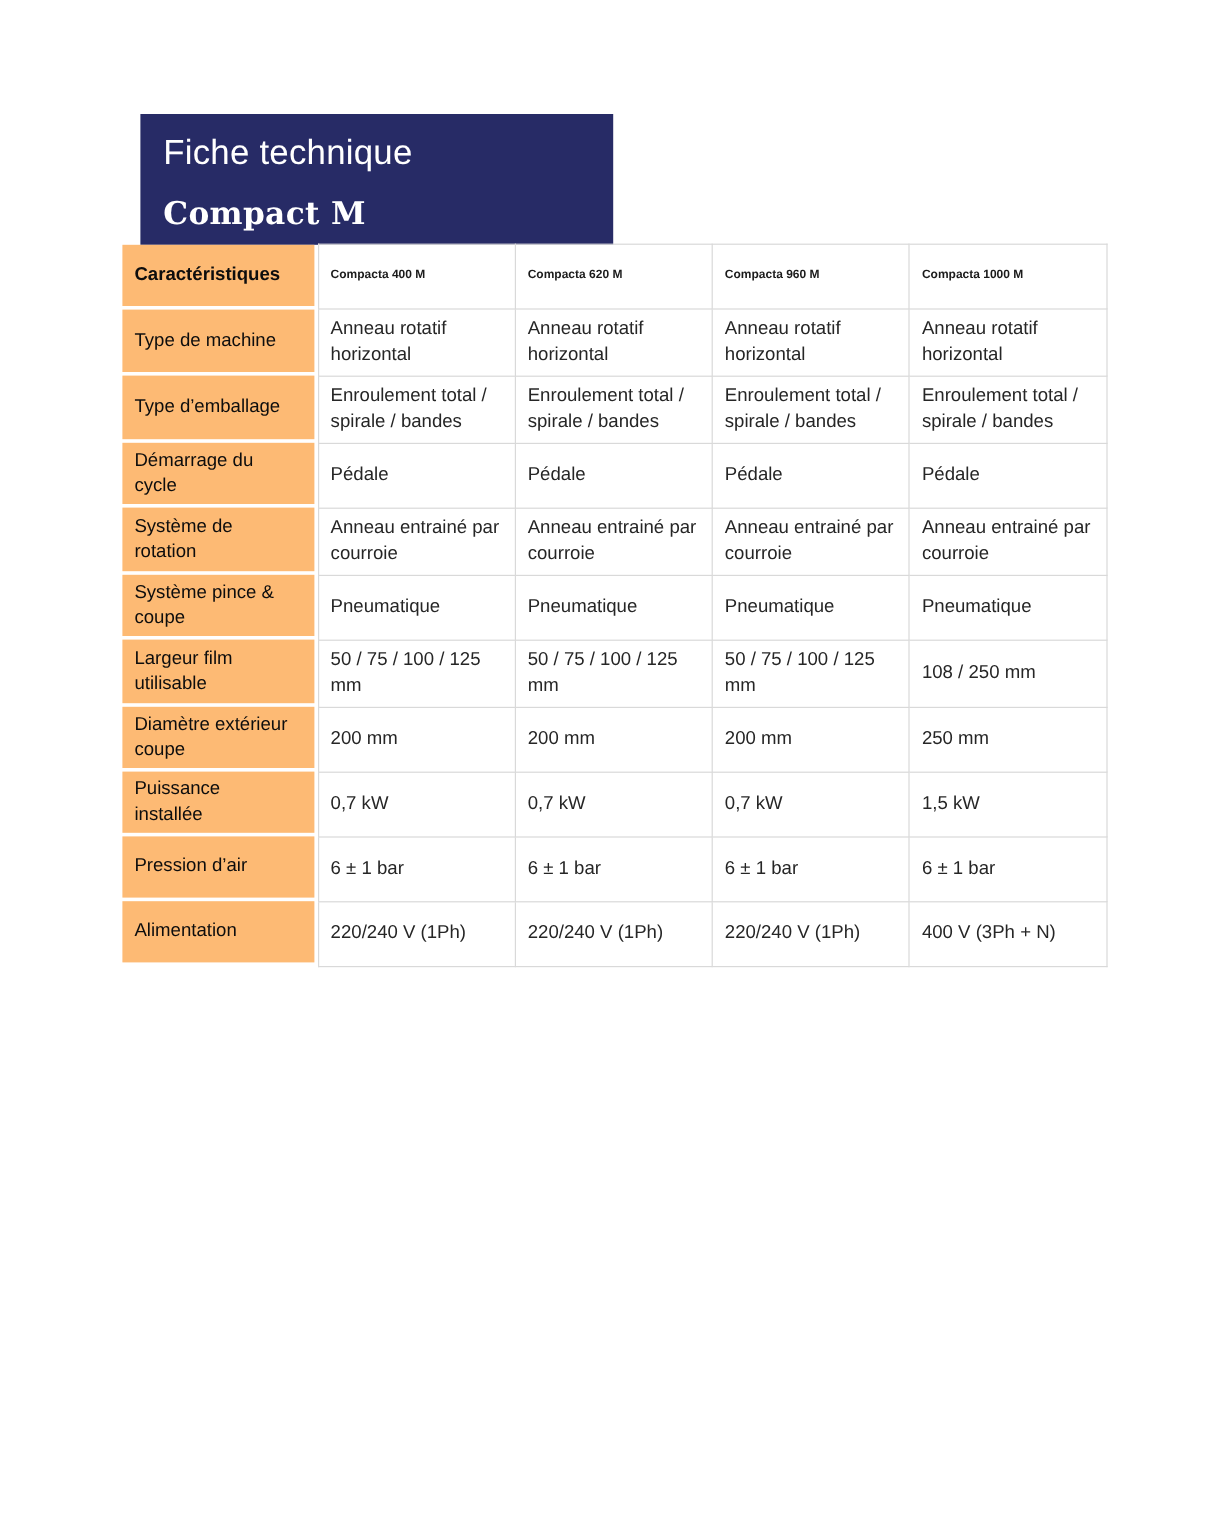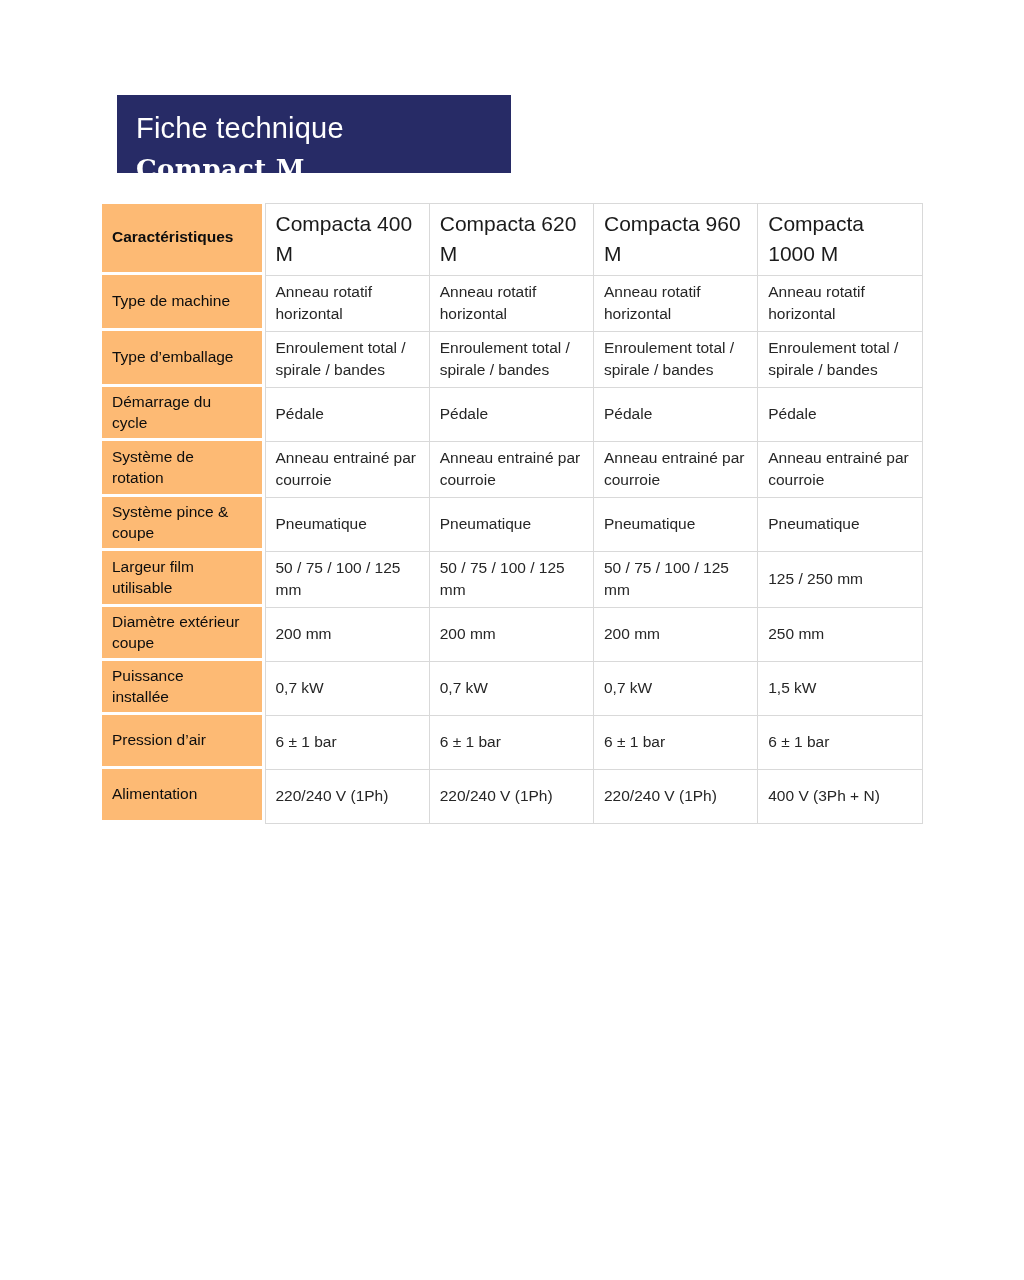--- a/index.html
+++ b/index.html
@@ -9,38 +9,38 @@
     position: relative;
     font-family: "Liberation Sans", sans-serif;
     color: #1f1f1f;
     overflow: hidden;
   }
 
   
   .title-card {
     position: absolute;
     left: 117px; top: 95px;
-    width: 394px; height: 78px;
+    width: 394px; height: 109px;
     background: #272b66;
     padding: 15px 18px 2px 19px;
   }
   .title-line1 {
     color: #ffffff;
     font-size: 29px;
     font-weight: 400;
     line-height: 1.25;
     letter-spacing: 0.2px;
   }
   .title-line2 {
     color: #ffffff;
     font-family: "DejaVu Serif", serif;
     font-size: 26px;
     font-weight: 700;
     line-height: 1.2;
-    margin-top: 8px;
+    margin-top: 18px;
     letter-spacing: 0.3px;
   }
 
   
   .table-wrap {
     position: absolute;
     left: 102px; top: 203px;
     width: 820px;
   }
   table.spec {
@@ -58,22 +58,22 @@
   td.value-cell, th.value-head {
     background: #ffffff;
     border: 1px solid #d9d9d9;
     padding: 5px 8px 5px 10px;
     vertical-align: middle;
     text-align: left;
     line-height: 1.45;
     font-weight: 400;
   }
   th.value-head {
-    font-weight: 400;
-    font-size: 21px;
+    font-weight: 700;
+    font-size: 10px;
     color: #1b1b1b;
   }
 
   th.label-cell {
     position: relative;
     height: 54px;
     background: #ffffff;
     border: none;
     padding: 0;
     font-weight: 400;
@@ -169,21 +169,21 @@
           <td class="value-cell">Pneumatique</td>
           <td class="value-cell">Pneumatique</td>
         </tr>
         <tr>
           <th class="label-cell" scope="row">
             <div class="green-chip">Largeur film utilisable</div>
           </th>
           <td class="value-cell">50 / 75 / 100 / 125 mm</td>
           <td class="value-cell">50 / 75 / 100 / 125 mm</td>
           <td class="value-cell">50 / 75 / 100 / 125 mm</td>
-          <td class="value-cell">125 / 250 mm</td>
+          <td class="value-cell">108 / 250 mm</td>
         </tr>
         <tr>
           <th class="label-cell" scope="row">
             <div class="green-chip">Diamètre extérieur coupe</div>
           </th>
           <td class="value-cell">200 mm</td>
           <td class="value-cell">200 mm</td>
           <td class="value-cell">200 mm</td>
           <td class="value-cell">250 mm</td>
         </tr>

